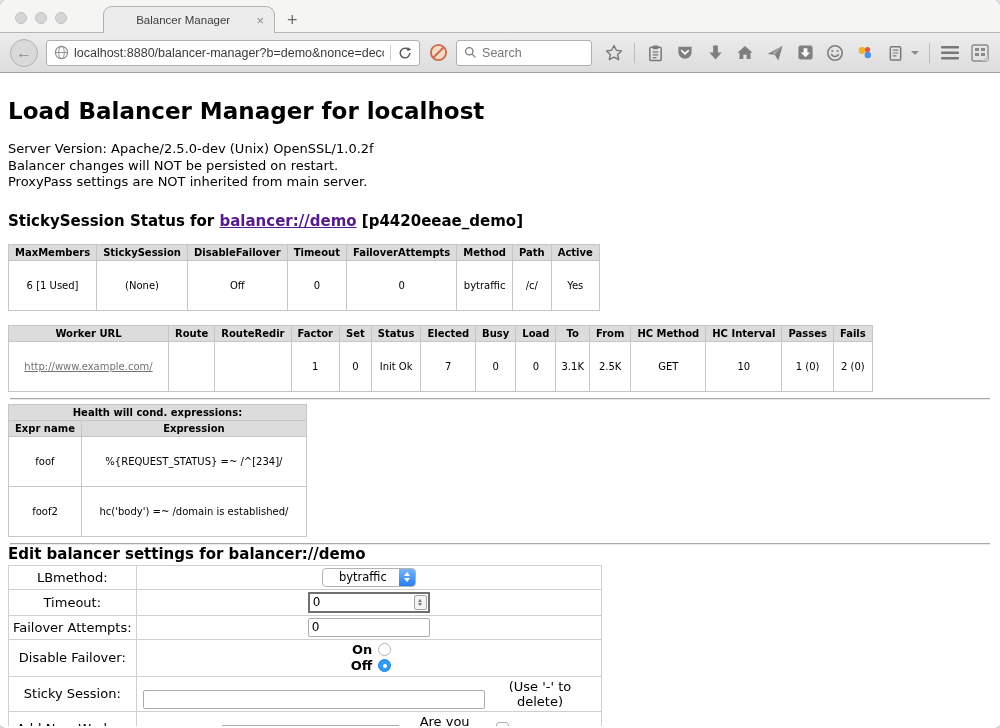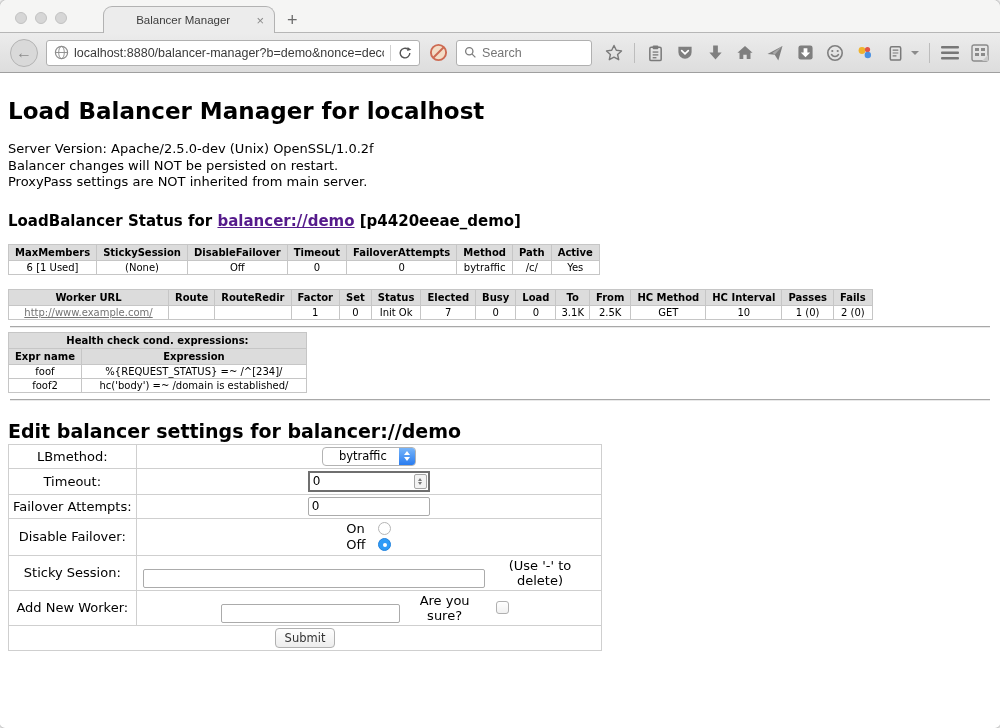--- a/index.html
+++ b/index.html
@@ -39,24 +39,24 @@
   .caret { width:0; height:0; border-left:4px solid transparent; border-right:4px solid transparent;
            border-top:4px solid #8b8b8b; margin-left:-4px; }
 
   
   .content { height:653px; background:#fff; padding:0 8px; overflow:hidden; color:#000;
              font-family:"DejaVu Sans", sans-serif; }
   h1.pg-title { font-size:23px; font-weight:bold; padding-top:25px; letter-spacing:0; }
   .server-info { margin-top:17px; font-size:13px; line-height:16.6px; }
   .sec-head { margin-top:21px; font-size:15px; font-weight:bold; }
   .sec-head a { color:#551a8b; text-decoration:underline; }
-  .edit-head { margin-top:19px; font-size:19px; font-weight:bold; }
+  .edit-head { font-size:15px; font-weight:bold; }
 
   table.data { border-collapse:collapse; font-size:10px; margin-top:14px; }
-  table.data th, table.data td { border:1px solid #c6c6c6; padding:1px 5px; text-align:center; white-space:nowrap; }
+  table.data th, table.data td { border:1px solid #c6c6c6; padding:19px 5px; text-align:center; white-space:nowrap; }
   table.data { border:1px solid #8a8a8a; }
   table.data th { background:#dcdcdc; font-weight:bold; padding:2px 6px; }
   table.data a { color:#737373; text-decoration:underline; }
   td.cell-left { text-align:left; }
 
   hr.sep { border:none; height:2px; background:#a8a8a8; border-bottom:1px solid #e9e9e9; margin:6px 2px 0 2px; }
   .mt-worker { margin-top:16px; }
   .mt-health { margin-top:4px; }
 
   
@@ -87,21 +87,21 @@
   .spinner .up { border-bottom:3px solid #777; }
   .spinner .dn { border-top:3px solid #777; }
 
   input.txt { border:1px solid #ababab; border-radius:2px; height:19px; font-size:12px; padding:0 3px;
               font-family:"DejaVu Sans",sans-serif; vertical-align:middle; }
   .w-small { width:122px; }
   .w-sticky { width:350px; margin-left:2px; }
   .w-worker { width:180px; margin-left:80px; }
 
   .radio-line { display:flex; align-items:center; justify-content:center; gap:6px; line-height:16px; }
-  .radio-line .rlbl { width:26px; text-align:left; }
+  .radio-line .rlbl { width:26px; text-align:right;font-weight:bold; }
   .radio { width:13px; height:13px; border-radius:50%; background:#fff; border:1px solid #b5b5b5; }
   .radio.checked { background:#2f9bf7; border:1px solid #2283dd; position:relative; }
   .radio.checked::after { content:""; position:absolute; left:4px; top:4px; width:4px; height:4px;
                           border-radius:50%; background:#fff; }
   .checkbox { display:inline-block; width:13px; height:13px; border:1px solid #b0b0b0; border-radius:3px;
               background:linear-gradient(#fff,#f1f1f1); vertical-align:middle; }
   .hint { margin-left:auto; padding-right:2px; }
   .sure-group { margin-left:auto; margin-right:88px; display:flex; align-items:center; gap:7px; }
   .submit-cell { text-align:center; padding:3px 0; }
   button.submit { font-size:11.5px; font-family:"DejaVu Sans",sans-serif; padding:2px 9px;
@@ -256,21 +256,21 @@
 
     <h1 class="pg-title">Load Balancer Manager for localhost</h1>
 
     <div class="server-info">
       <div>Server Version: Apache/2.5.0-dev (Unix) OpenSSL/1.0.2f</div>
       <div>Balancer changes will NOT be persisted on restart.</div>
       <div>ProxyPass settings are NOT inherited from main server.</div>
     </div>
 
     <div class="sec-head">
-      <span>LoadBalancer Status for </span><a href="#">balancer://demo</a><span> [p4420eeae_demo]</span>
+      <span>StickySession Status for </span><a href="#">balancer://demo</a><span> [p4420eeae_demo]</span>
     </div>
 
     <table class="data">
       <tbody>
           <tr>
         <th>MaxMembers</th>
         <th>StickySession</th>
         <th>DisableFailover</th>
         <th>Timeout</th>
         <th>FailoverAttempts</th>
@@ -330,21 +330,21 @@
 
       </tr>
     </tbody>
       </table>
 
     <hr class="sep">
 
     <table class="data mt-health" style="margin-top:4px;">
       <tbody>
           <tr>
-        <th colspan="2">Health check cond. expressions:</th>
+        <th colspan="2">Health will cond. expressions:</th>
       </tr>
       <tr>
         <th style="min-width:72px">Expr name</th>
         <th style="min-width:225px">Expression</th>
       </tr>
       <tr>
         <td>foof</td>
         <td class="cell-left">%{REQUEST_STATUS} =~ /^[234]/</td>
       </tr>
       <tr>

